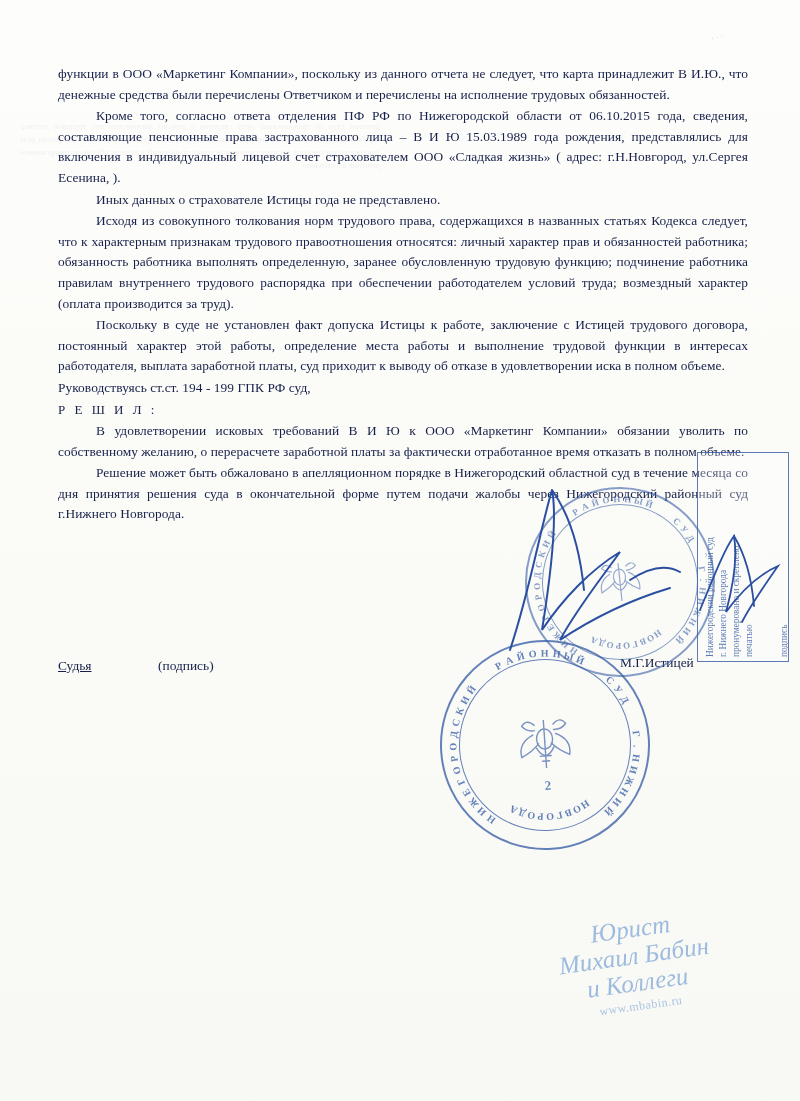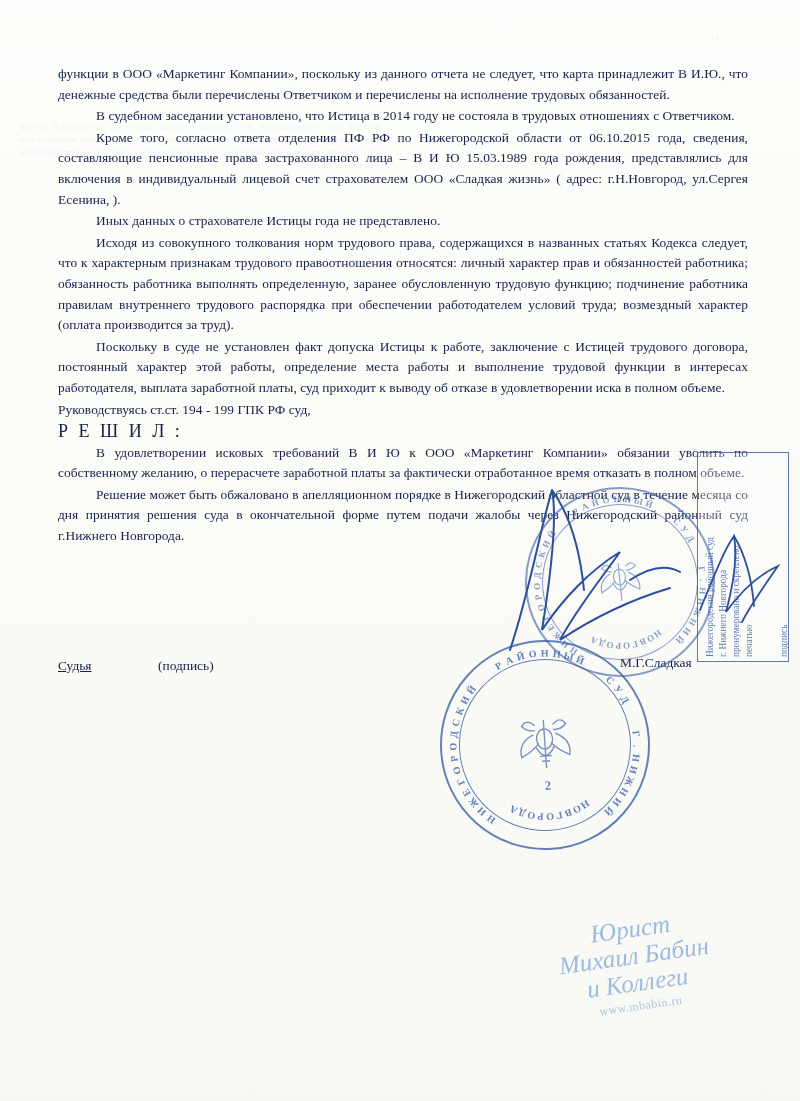--- a/index.html
+++ b/index.html
@@ -62,21 +62,21 @@
   }
   .doc-body p.ind {
     text-indent: 38px;
   }
 
   .resolution-word {
     margin: 26px 0 22px 0;
     text-align: center;
     letter-spacing: 3px;
     text-indent: 0;
-    font-size: 18px;
+    font-size: 13px;
   }
 
   .sig-block {
     position: absolute;
     left: 58px;
     top: 655px;
     color: #17204a;
     font-size: 13.4px;
     line-height: 21px;
     width: 420px;
@@ -222,41 +222,40 @@
 <body>
 
 <div class="page">
 
   <div class="bleed">решение суда по гражданскому делу сведения о доходах физических лиц трудовой договор заработная плата истица ответчик представитель судебное заседание установлено материалы дела доказательства отказать в удовлетворении исковых требований в полном объеме мотивированное решение изготовлено</div>
 
   <div class="corner-marks">· · ·</div>
 
   <div class="doc-body">
     <p>функции в ООО «Маркетинг Компании», поскольку из данного отчета не следует, что карта принадлежит В                И.Ю., что денежные средства были перечислены Ответчиком и перечислены на исполнение трудовых обязанностей.</p>
-    <p class="ind">В судебном заседании установлено, что Истица в 2014 году не состояла в трудовых отношениях с Ответчиком.</p>
     <p class="ind">Кроме того, согласно ответа отделения ПФ РФ по Нижегородской области от 06.10.2015 года, сведения, составляющие пенсионные права застрахованного лица – В               И         Ю        15.03.1989 года рождения, представлялись для включения в индивидуальный лицевой счет страхователем ООО «Сладкая жизнь» (                    адрес: г.Н.Новгород, ул.Сергея Есенина, ).</p>
     <p class="ind">Иных данных о страхователе Истицы года не представлено.</p>
     <p class="ind">Исходя из совокупного толкования норм трудового права, содержащихся в названных статьях Кодекса следует, что к характерным признакам трудового правоотношения относятся: личный характер прав и обязанностей работника; обязанность работника выполнять определенную, заранее обусловленную трудовую функцию; подчинение работника правилам внутреннего трудового распорядка при обеспечении работодателем условий труда; возмездный характер (оплата производится за труд).</p>
     <p class="ind">Поскольку в суде не установлен факт допуска Истицы к работе, заключение   с Истицей трудового договора, постоянный характер этой работы, определение места работы и выполнение трудовой функции в интересах работодателя, выплата заработной платы, суд приходит к выводу об отказе в удовлетворении иска в полном объеме.</p>
     <p>Руководствуясь ст.ст. 194 - 199 ГПК РФ суд,</p>
 
     <p class="resolution-word">Р Е Ш И Л :</p>
 
     <p class="ind">В удовлетворении исковых требований В                И              Ю              к ООО «Маркетинг Компании» обязании уволить по собственному желанию, о перерасчете заработной платы за фактически отработанное время отказать в полном объеме.</p>
     <p class="ind">Решение может быть обжаловано в апелляционном порядке в Нижегородский областной суд в течение месяца со дня принятия решения суда в окончательной форме путем подачи  жалобы через Нижегородский районный суд г.Нижнего Новгорода.</p>
   </div>
 
   <div class="sig-block">
     <div class="sig-row">
       <span class="sig-label">Судья</span>
       <span class="sig-value">(подпись)</span>
     </div>
   </div>
 
-  <div class="judge-name">М.Г.Сладкая</div>
+  <div class="judge-name">М.Г.Истицей</div>
 
   <div class="rect-stamp">
     <div class="vtext">
       <div>Нижегородский районный суд</div>
       <div>г. Нижнего Новгорода</div>
       <div>пронумеровано и скреплено</div>
       <div>печатью</div>
       <div style="margin-top:22px">подпись</div>
     </div>
   </div>

